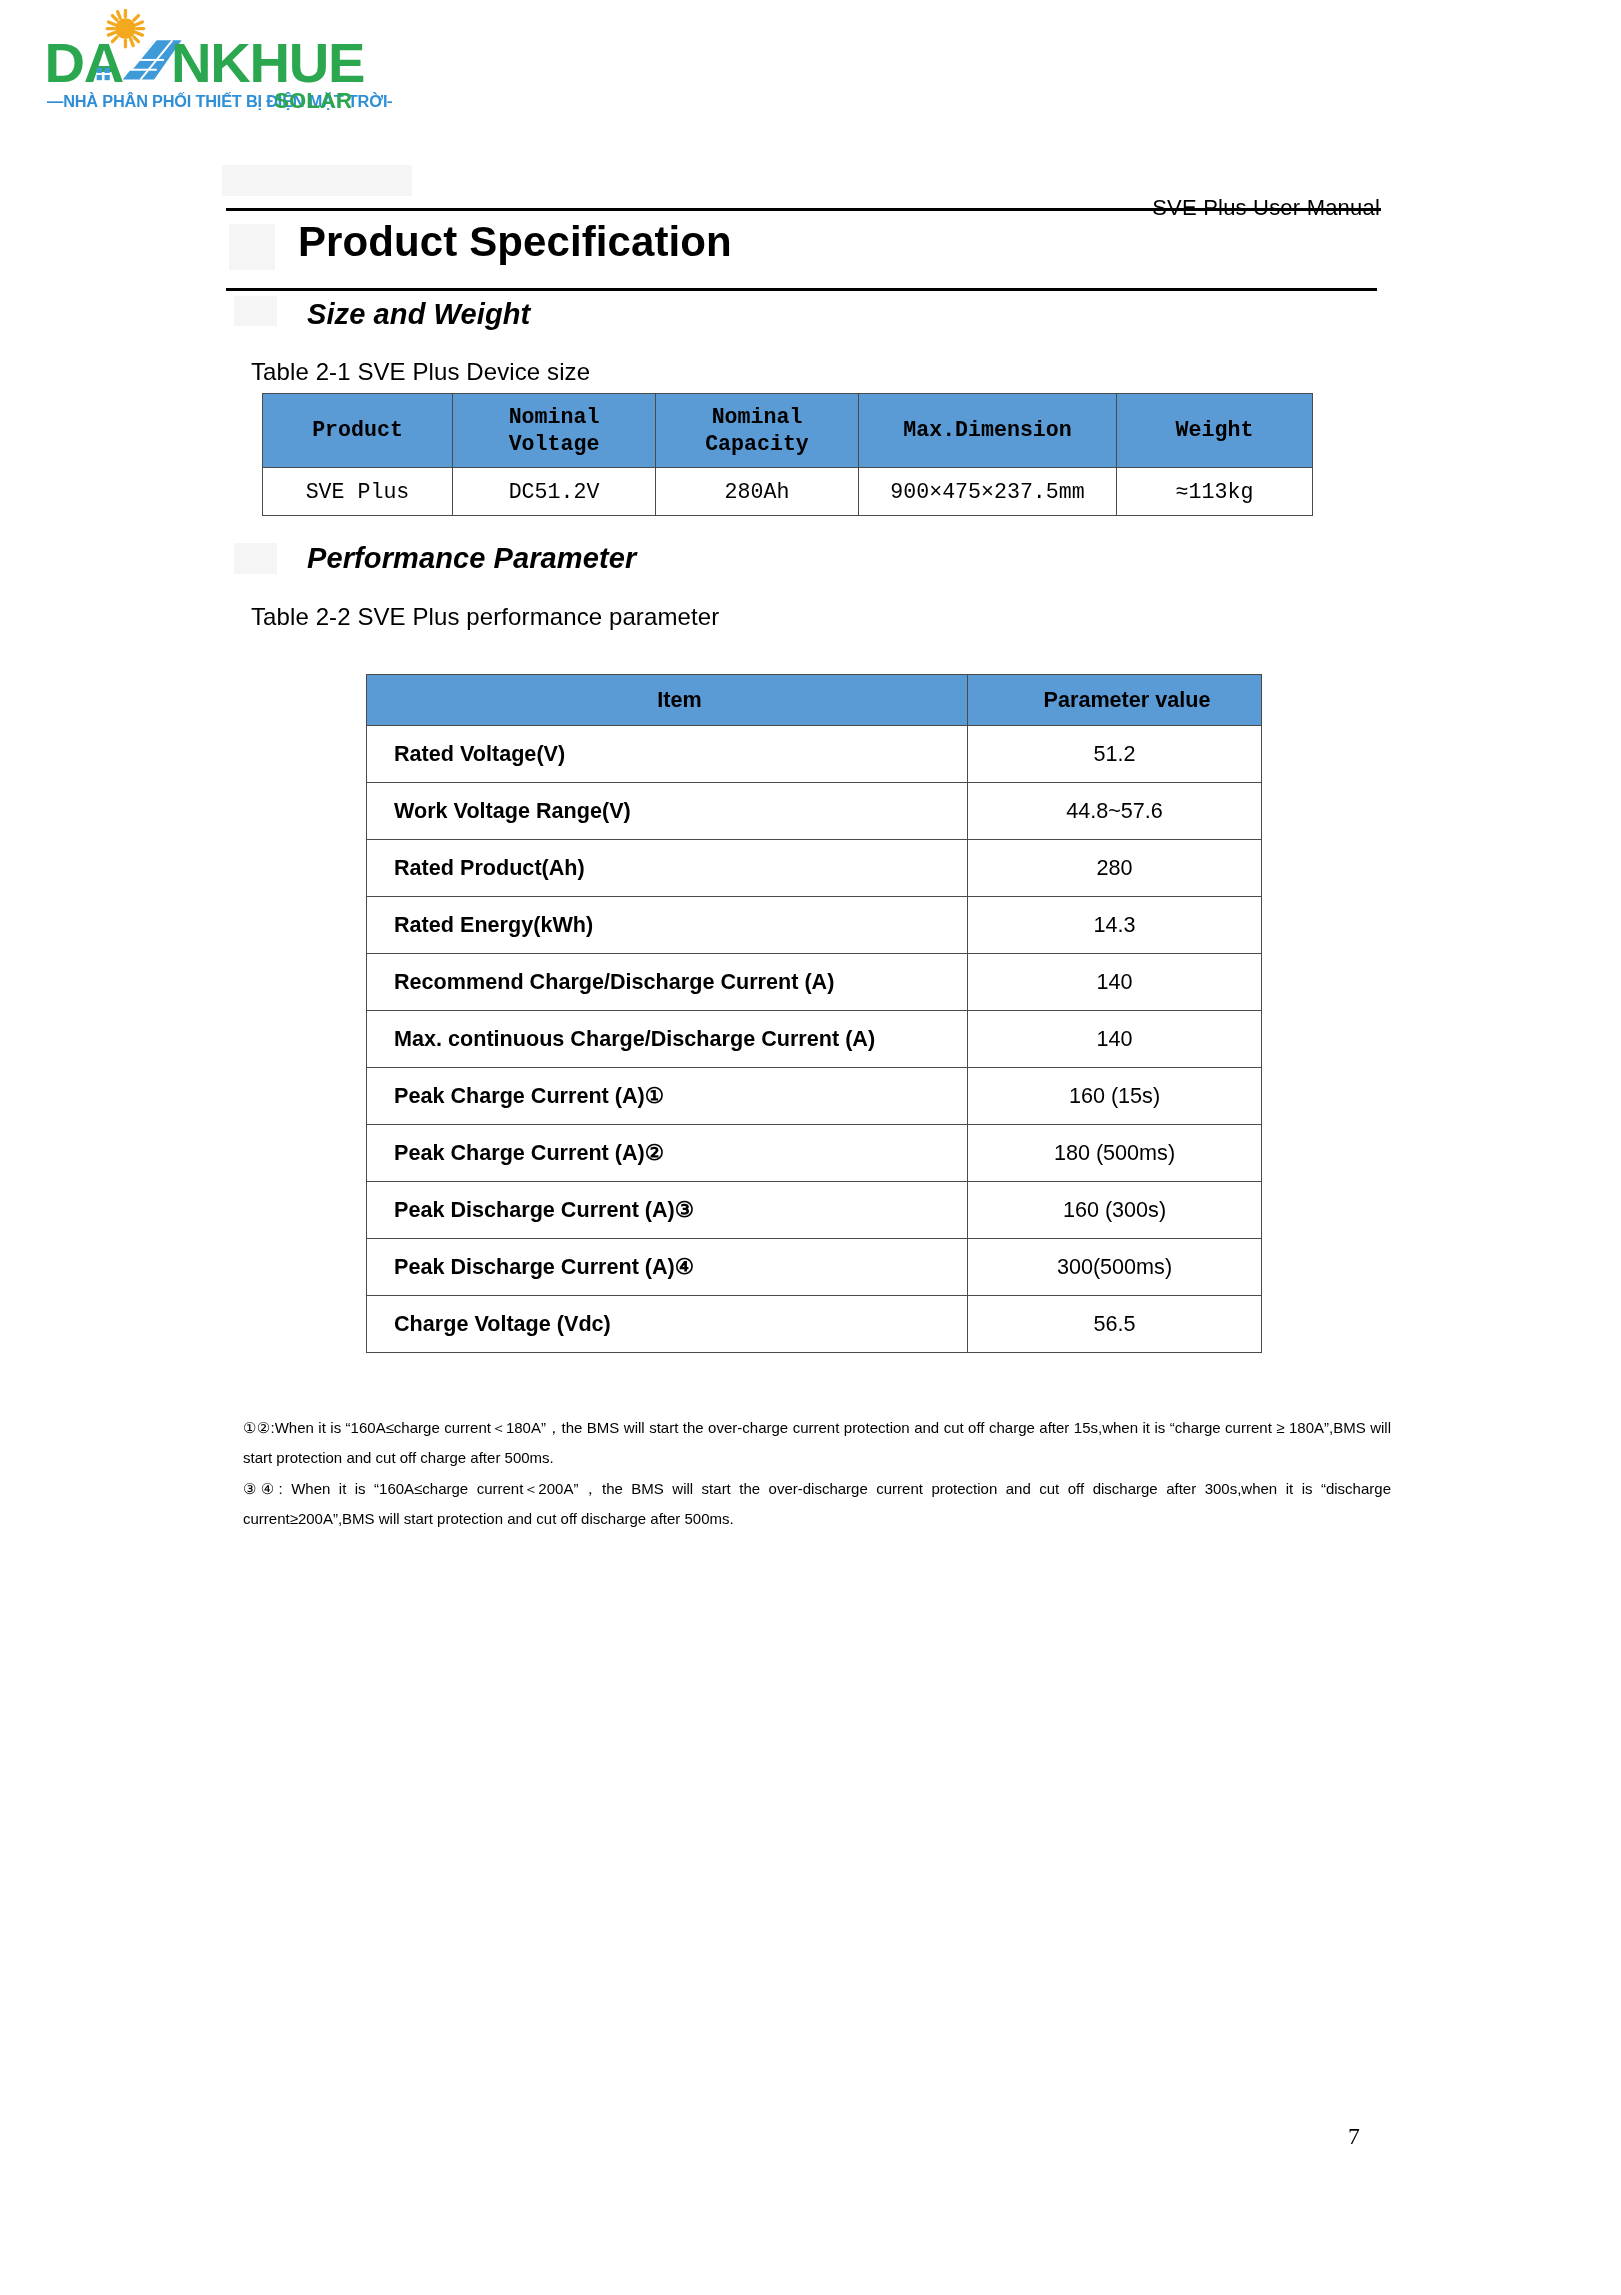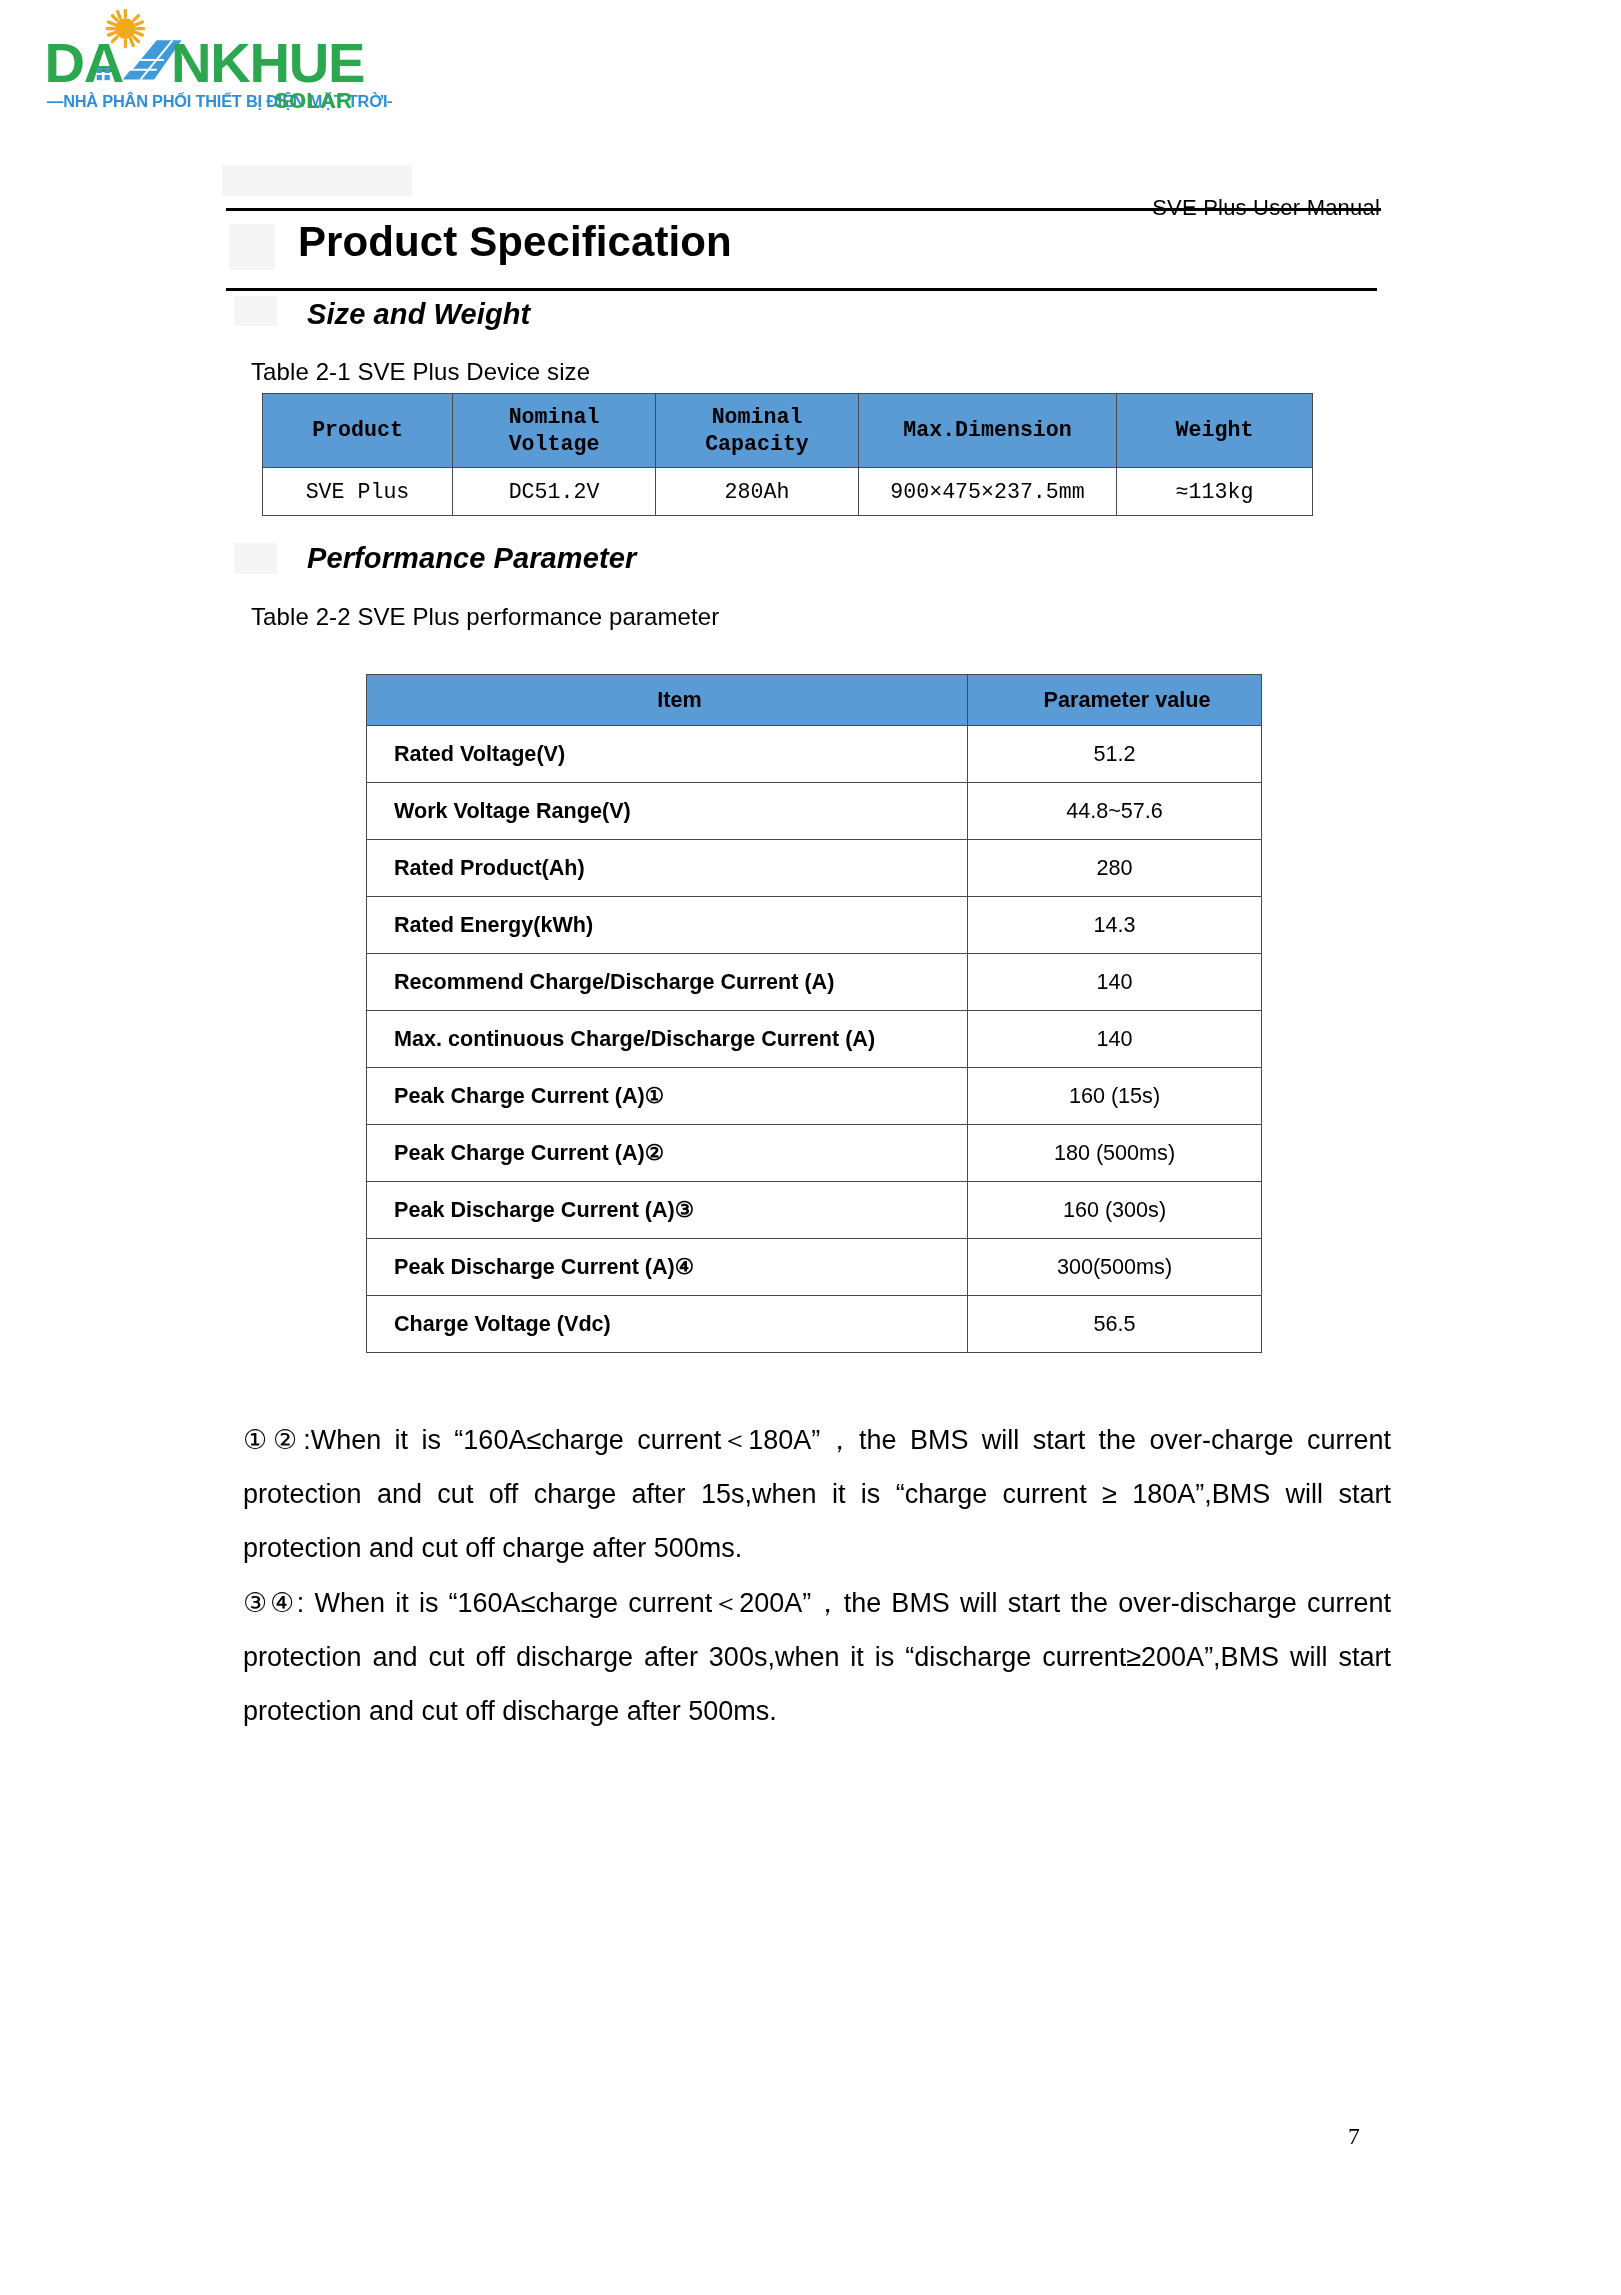--- a/index.html
+++ b/index.html
@@ -152,21 +152,21 @@
   }
 
   
   .notes {
     position: absolute;
     left: 243px;
     top: 1413px;
     width: 1148px;
   }
   .note {
-    font-size: 27px;
+    font-size: 15px;
     line-height: 2.0;
     text-align: justify;
     text-align-last: left;
     margin: 0 0 1.3px 0;
     color: #000;
   }
 
   
   .page-number {
     position: absolute;

